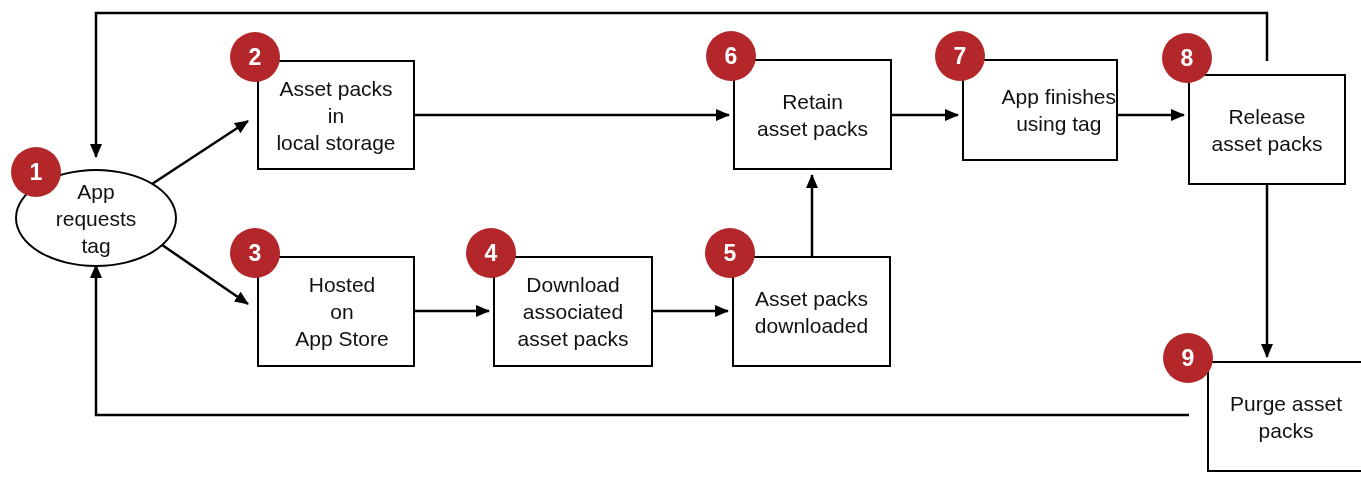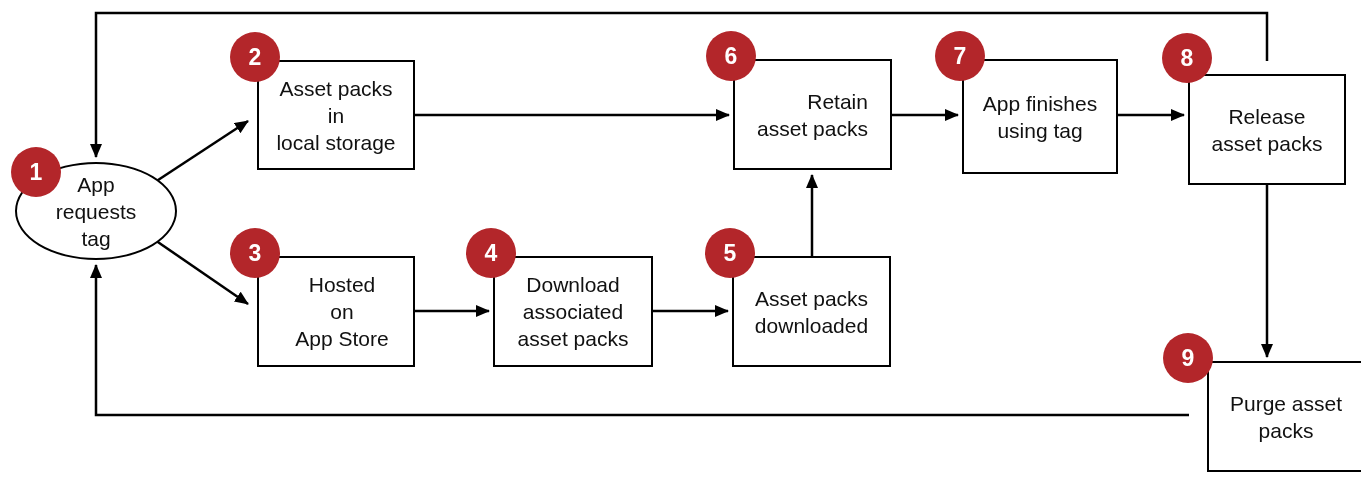--- a/index.html
+++ b/index.html
@@ -29,27 +29,27 @@
     color: #111111;
   }
   .node .label {
     white-space: pre-line;
     font-size: 21px;
     line-height: 27px;
     color: #111111;
   }
   .node.ellipse { border-radius: 50%; }
   
-  .n1 { left: 15px;   top: 162px; width: 162px; height: 98px; }
+  .n1 { left: 15px;   top: 169px; width: 162px; height: 98px; }
   .n2 { left: 257px;  top: 60px;  width: 158px; height: 110px; }
   .n3 { left: 257px;  top: 256px; width: 158px; height: 111px; padding-left: 12px; }
   .n4 { left: 493px;  top: 256px; width: 160px; height: 111px; }
   .n5 { left: 732px;  top: 256px; width: 159px; height: 111px; }
-  .n6 { left: 733px;  top: 59px;  width: 159px; height: 111px; text-align: right; }
-  .n7 { left: 962px;  top: 59px;  width: 156px; height: 115px; }
+  .n6 { left: 733px;  top: 59px;  width: 159px; height: 111px; }
+  .n7 { left: 962px;  top: 59px;  width: 156px; height: 102px; justify-content: flex-end; }
   .n8 { left: 1188px; top: 74px;  width: 158px; height: 111px; }
   .n9 { left: 1189px; top: 361px; width: 158px; height: 111px; margin-left: 18px; }
   
   .badge {
     position: absolute;
     width: 50px; height: 50px;
     border-radius: 50%;
     background: #b3262a;
     color: #ffffff;
     font-size: 23px;

